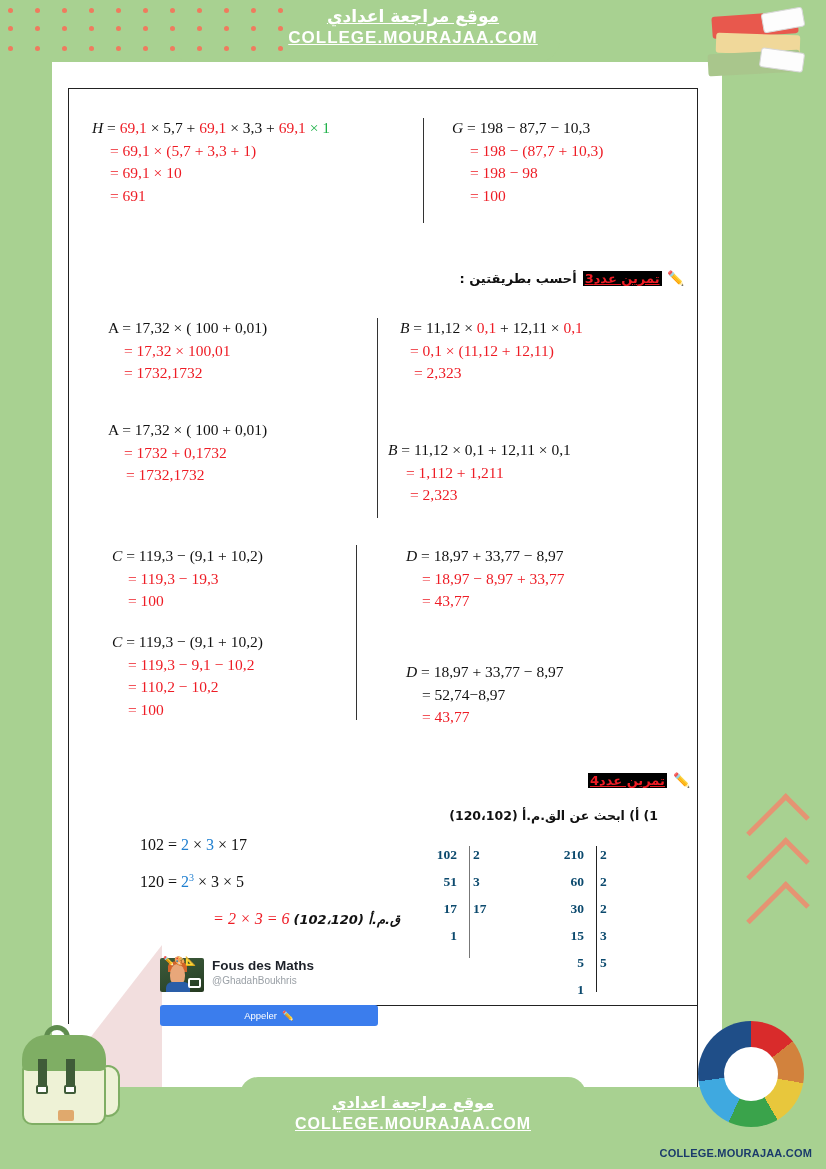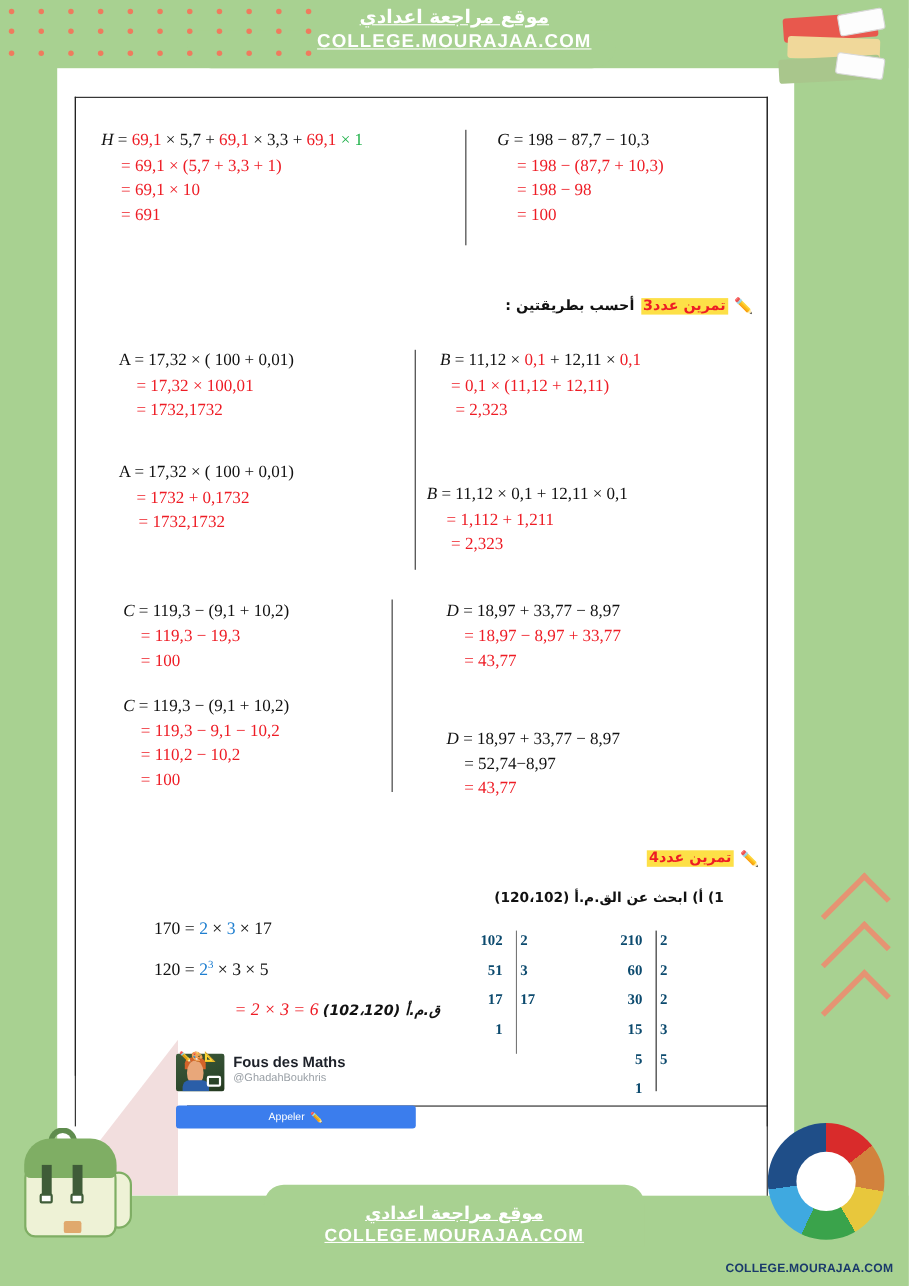--- a/index.html
+++ b/index.html
@@ -95,22 +95,22 @@
   .vdivider { position: absolute; width: 1.4px; background: #333; }
 
   
   .ex-head {
     position: absolute; direction: rtl;
     font-family: "DejaVu Sans", sans-serif;
     font-size: 13px; color: #111; font-weight: 600;
     display: flex; align-items: center; gap: 6px;
   }
   .ex-title {
-    color: #ee1c25; font-weight: bold; 
-    background: #fde047; padding: 0 2px;
+    color: #ee1c25; font-weight: bold; text-decoration: underline;
+    background: #000000; padding: 0 2px;
   }
   .pencil { font-size: 14px; }
 
   
   .fact-table {
     position: absolute;
     font-family: Liberation Serif, serif;
     font-size: 13.5px; font-weight: bold; color: #0c4a6e;
   }
   .fact-table .rowline { display: flex; height: 27px; align-items: flex-start; }
@@ -395,21 +395,21 @@
 </div>
 
 <div class="ex-head" style="left:588px; top:772px;">
   <span class="pencil">✏️</span>
   <span class="ex-title">تمرين عدد4</span>
 </div>
 
 <div class="ar" style="position:absolute; left:418px; top:808px; width:240px; text-align:right; font-size:12.5px; font-weight:bold; color:#111;">1)  أ) ابحث عن الق.م.أ (120،102)</div>
 
 <div class="blk math" style="left:140px; top:836px; font-size:16px;">
-  <span>170 = </span><span class="blue-num">2</span><span> × </span><span class="blue-num">3</span><span> × 17</span>
+  <span>102 = </span><span class="blue-num">2</span><span> × </span><span class="blue-num">3</span><span> × 17</span>
 </div>
 
 <div class="blk math" style="left:140px; top:872px; font-size:16px;">
   <span>120 = </span><span class="blue-num">2</span><sup class="blue-num" style="font-size:10px;">3</sup><span> × 3 × 5</span>
 </div>
 
 <div class="blk" style="left:150px; top:910px; width:250px; display:flex; align-items:center; gap:4px; justify-content:flex-end;font-style:italic;">
   <span class="math red" style="font-size:16px;"> = 2 × 3 = 6</span>
   <span class="ar" style="font-size:13px; font-weight:bold; color:#111;">ق.م.أ (102،120)</span>
 </div>

